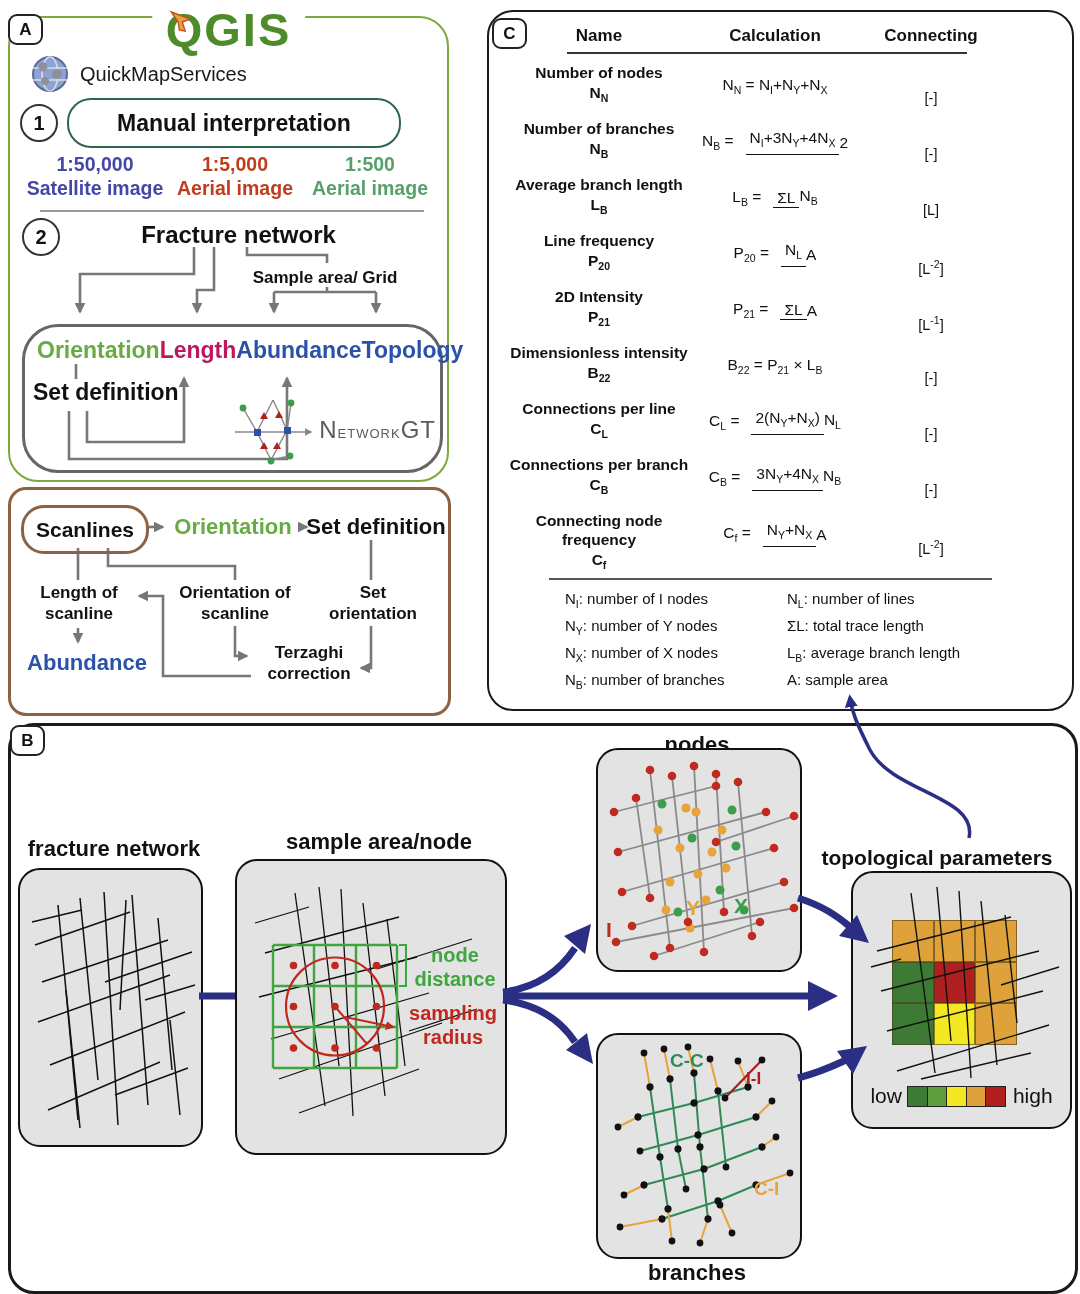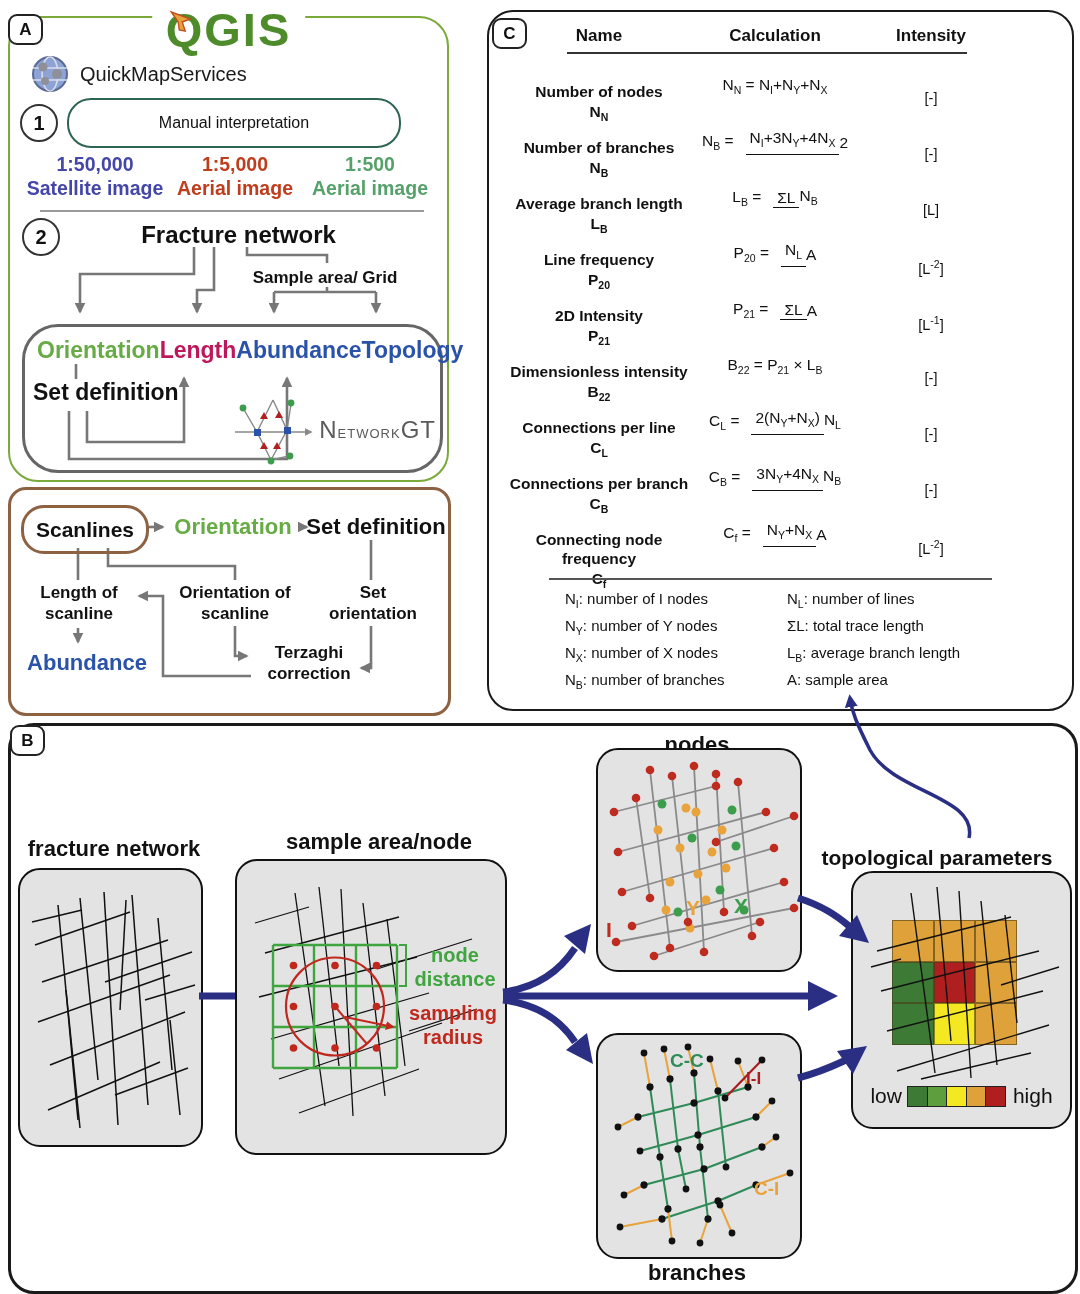--- a/index.html
+++ b/index.html
@@ -13,21 +13,21 @@
   .ctr{text-align:center;}
   svg{display:block;}
   
   #panelA{left:8px;top:16px;width:437px;height:462px;border:2.5px solid #7aa93c;border-radius:30px;}
   #qgis-logo{position:absolute;top:-16px;left:50%;transform:translateX(-50%);background:#fff;height:56px;
              padding:0 14px;display:flex;align-items:center;z-index:5;}
   #qgis-text{font-size:47px;font-weight:bold;letter-spacing:2px;color:#4e8b2b;position:relative;line-height:52px;text-align:center;}
   #qms-row{position:absolute;left:20px;top:36px;display:flex;align-items:center;gap:10px;}
   #qms-text{font-size:20px;color:#1a1a1a;}
   #manual-pill{position:absolute;left:57px;top:80px;width:330px;height:46px;border:2.5px solid #2d6452;border-radius:24px;
-               display:flex;align-items:center;justify-content:center;font-size:16px;font-weight:normal;}
+               display:flex;align-items:center;justify-content:center;font-size:23px;font-weight:bold;}
   .scale-col{position:absolute;top:134px;font-size:19.5px;font-weight:bold;line-height:24px;text-align:center;}
   .scale-blue{color:#4446a8;} .scale-red{color:#bf3d1c;} .scale-green{color:#56a06a;}
   #divA{position:absolute;left:30px;top:192px;width:384px;border-top:2px solid #9a9a9a;}
   #fracnet-title{position:absolute;left:20px;right:0;top:203px;text-align:center;font-size:24px;font-weight:bold;}
   #samplegrid-label{position:absolute;left:234px;top:250px;width:162px;text-align:center;font-size:17px;font-weight:bold;}
   #params-box{position:absolute;left:12px;top:306px;width:415px;height:143px;border:3px solid #666;border-radius:36px;}
   #params-row{position:absolute;left:0;right:0;top:10px;display:flex;justify-content:space-between;padding:0 12px;
               font-size:23px;font-weight:bold;}
   .p-orient{color:#66ab43;} .p-length{color:#be185d;} .p-blue{color:#2a52a8;}
   #setdef-a{position:absolute;left:8px;top:52px;font-size:23px;font-weight:bold;}
@@ -37,21 +37,21 @@
   
   #panelS{left:8px;top:487px;width:437px;height:223px;border:3px solid #8c6242;border-radius:18px;}
   #scan-pill{position:absolute;left:10px;top:15px;width:122px;height:43px;border:3px solid #8c6242;border-radius:23px;
              display:flex;align-items:center;justify-content:center;font-size:21px;font-weight:bold;}
   .s-lbl{position:absolute;text-align:center;font-weight:bold;}
   
   #panelC{left:487px;top:10px;width:583px;height:697px;border:2.5px solid #1a1a1a;border-radius:26px;}
   .pc-head{position:absolute;top:14px;text-align:center;font-size:17px;font-weight:bold;}
   #pc-underline{position:absolute;left:78px;top:40px;width:400px;border-top:2px solid #333;}
   .prow{position:absolute;left:0;width:100%;height:56px;}
-  .pc-name{position:absolute;left:10px;top:3px;width:200px;text-align:center;font-weight:bold;font-size:15.5px;line-height:19px;margin-top:19px;}
+  .pc-name{position:absolute;left:10px;top:3px;width:200px;text-align:center;font-weight:bold;font-size:15.5px;line-height:19px;}
   .pc-sym{margin-top:1px;}
   sub{font-size:10.5px;} sup{font-size:10.5px;}
   .pc-calc{position:absolute;left:186px;top:0;width:200px;height:52px;display:flex;justify-content:center;
            align-items:center;gap:6px;font-size:15.5px;}
   .frac{display:inline-flex;flex-direction:row;align-items:center;line-height:17px;margin-left:6px;}
   .frac .num{padding:0 4px 1px;border-bottom:1.4px solid #111;}
   .frac .den{padding-top:1px;}
   .pc-dim{position:absolute;left:392px;top:30px;width:100px;text-align:center;font-size:14.5px;}
   #pc-divider{position:absolute;left:60px;top:566px;width:443px;border-top:2px solid #555;}
   .fncol{position:absolute;top:578px;}
@@ -222,21 +222,21 @@
     <div class="s-lbl" style="left:228px;top:152px;width:140px;font-size:17px;line-height:21px;">
       <div>Terzaghi</div>
       <div>correction</div>
     </div>
   </div>
 
   <div id="panelC" class="panel">
     <div class="badge" style="left:3px;top:6px;">C</div>
     <div class="pc-head" style="left:10px;width:200px;">Name</div>
     <div class="pc-head" style="left:186px;width:200px;">Calculation</div>
-    <div class="pc-head" style="left:392px;width:100px;">Intensity</div>
+    <div class="pc-head" style="left:392px;width:100px;">Connecting</div>
     <div id="pc-underline"></div>
     <div class="abs" style="left:0;top:0;width:100%;height:100%;">
         <div class="prow" style="top: 48px;">
           <div class="pc-name">
             <div>Number of nodes</div>
             <div class="pc-sym">N<sub>N</sub></div>
           </div>
           <div class="pc-calc">
             <span>N<sub>N</sub> = N<sub>I</sub>+N<sub>Y</sub>+N<sub>X</sub></span>
           </div>

